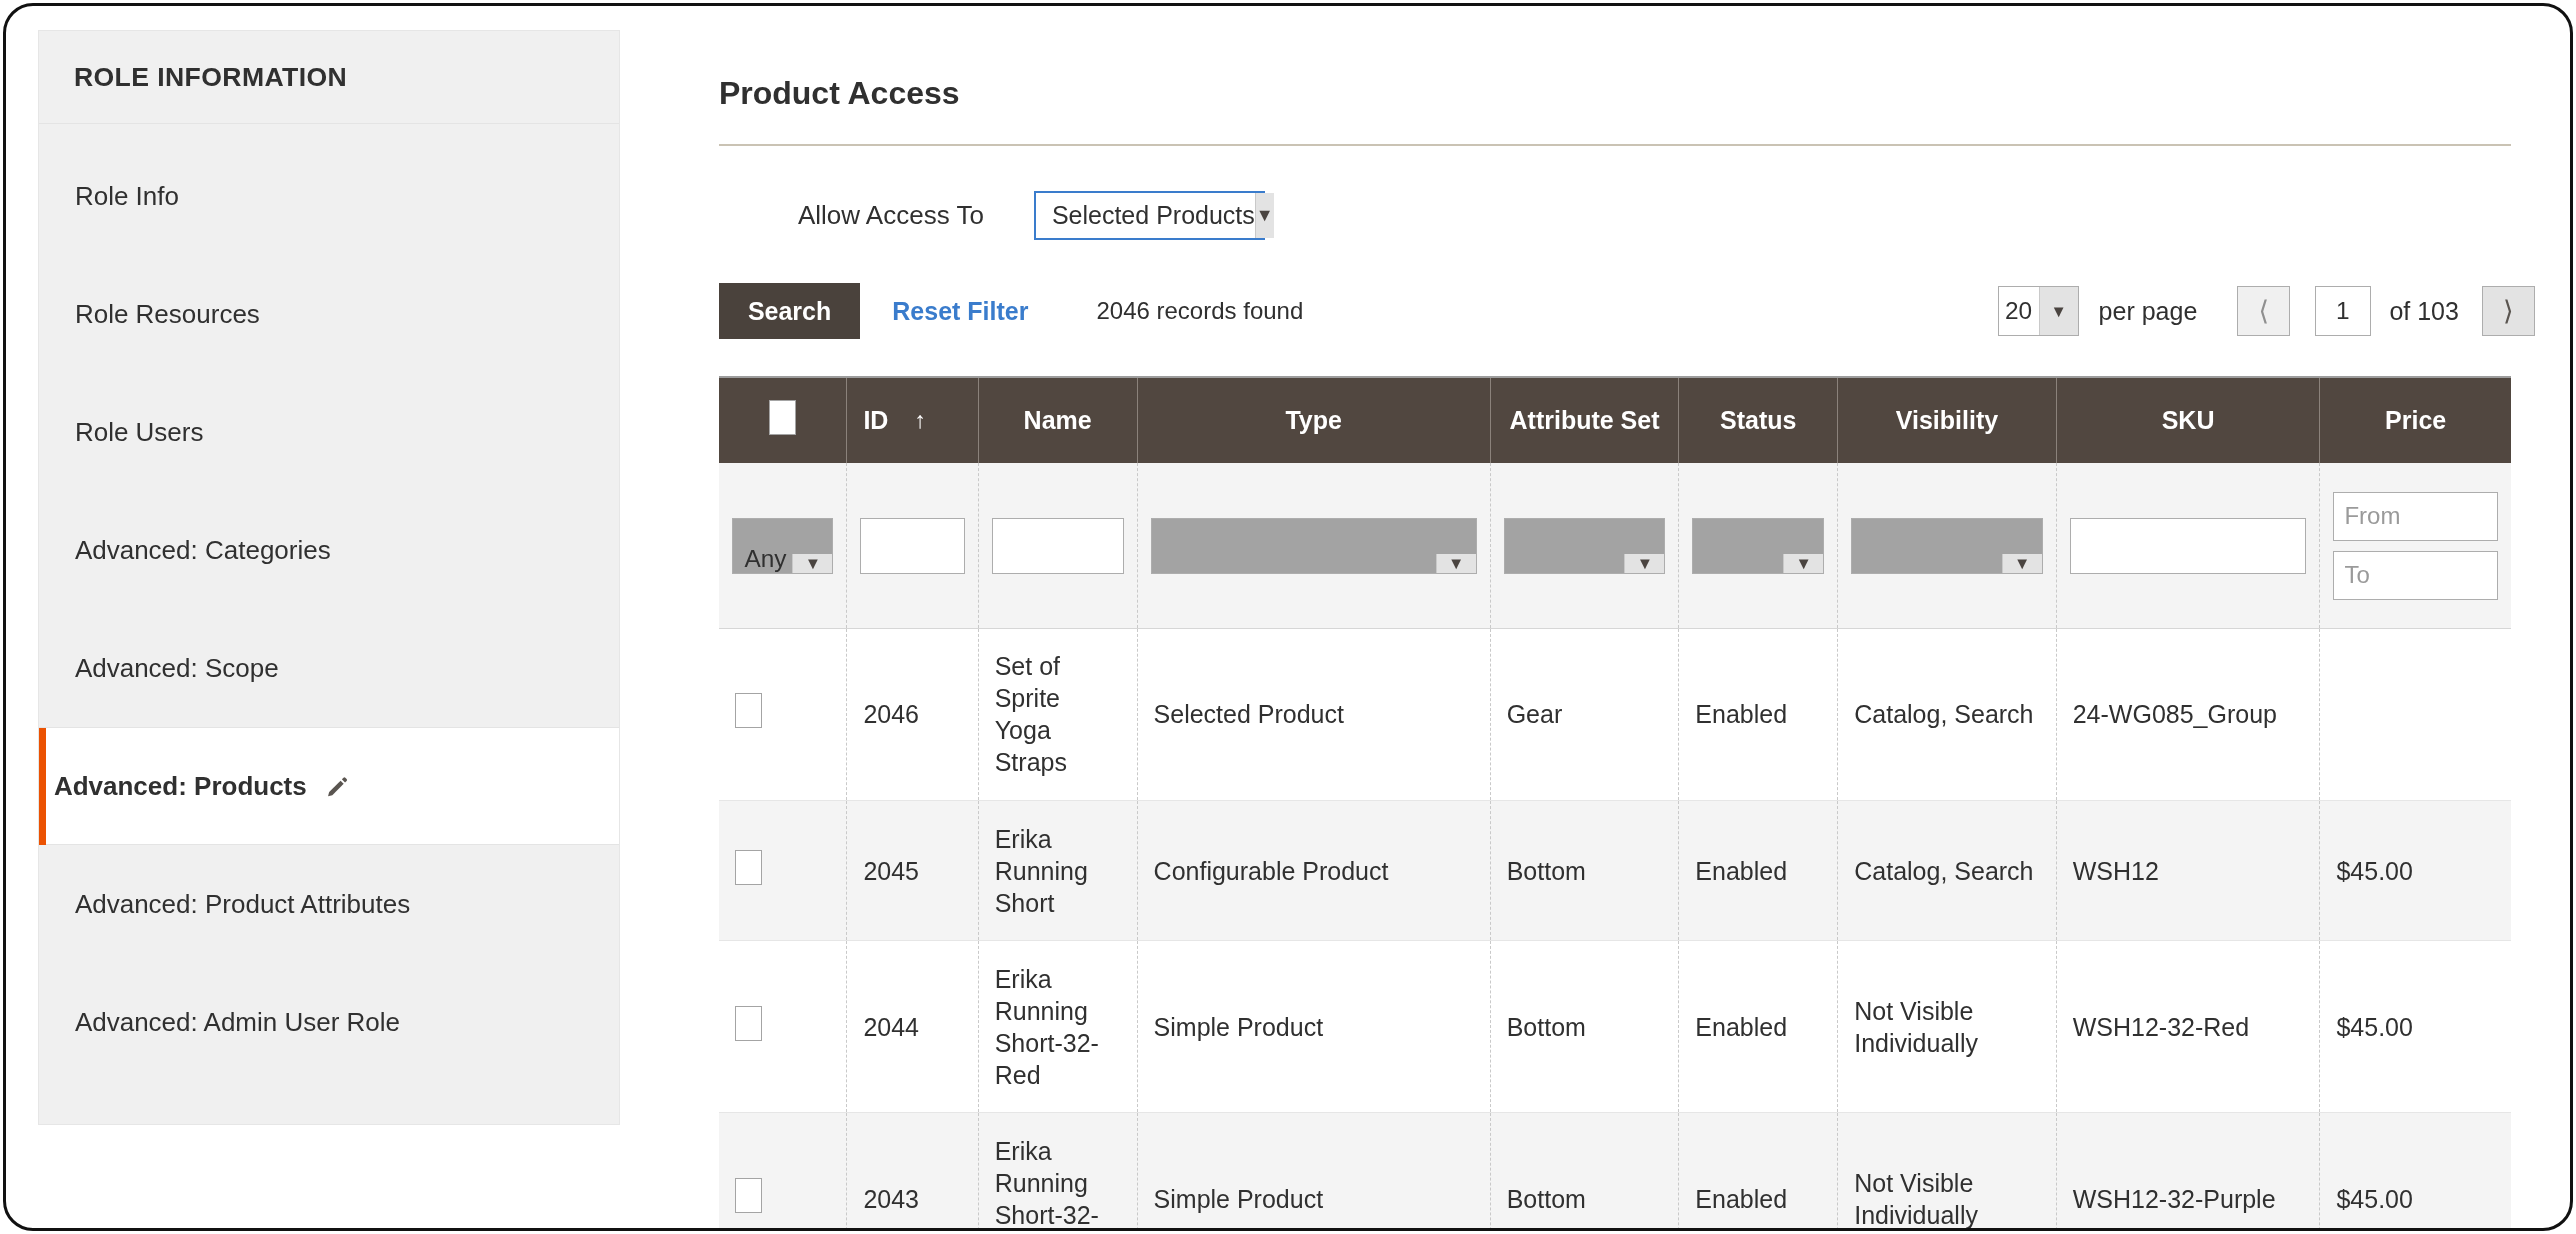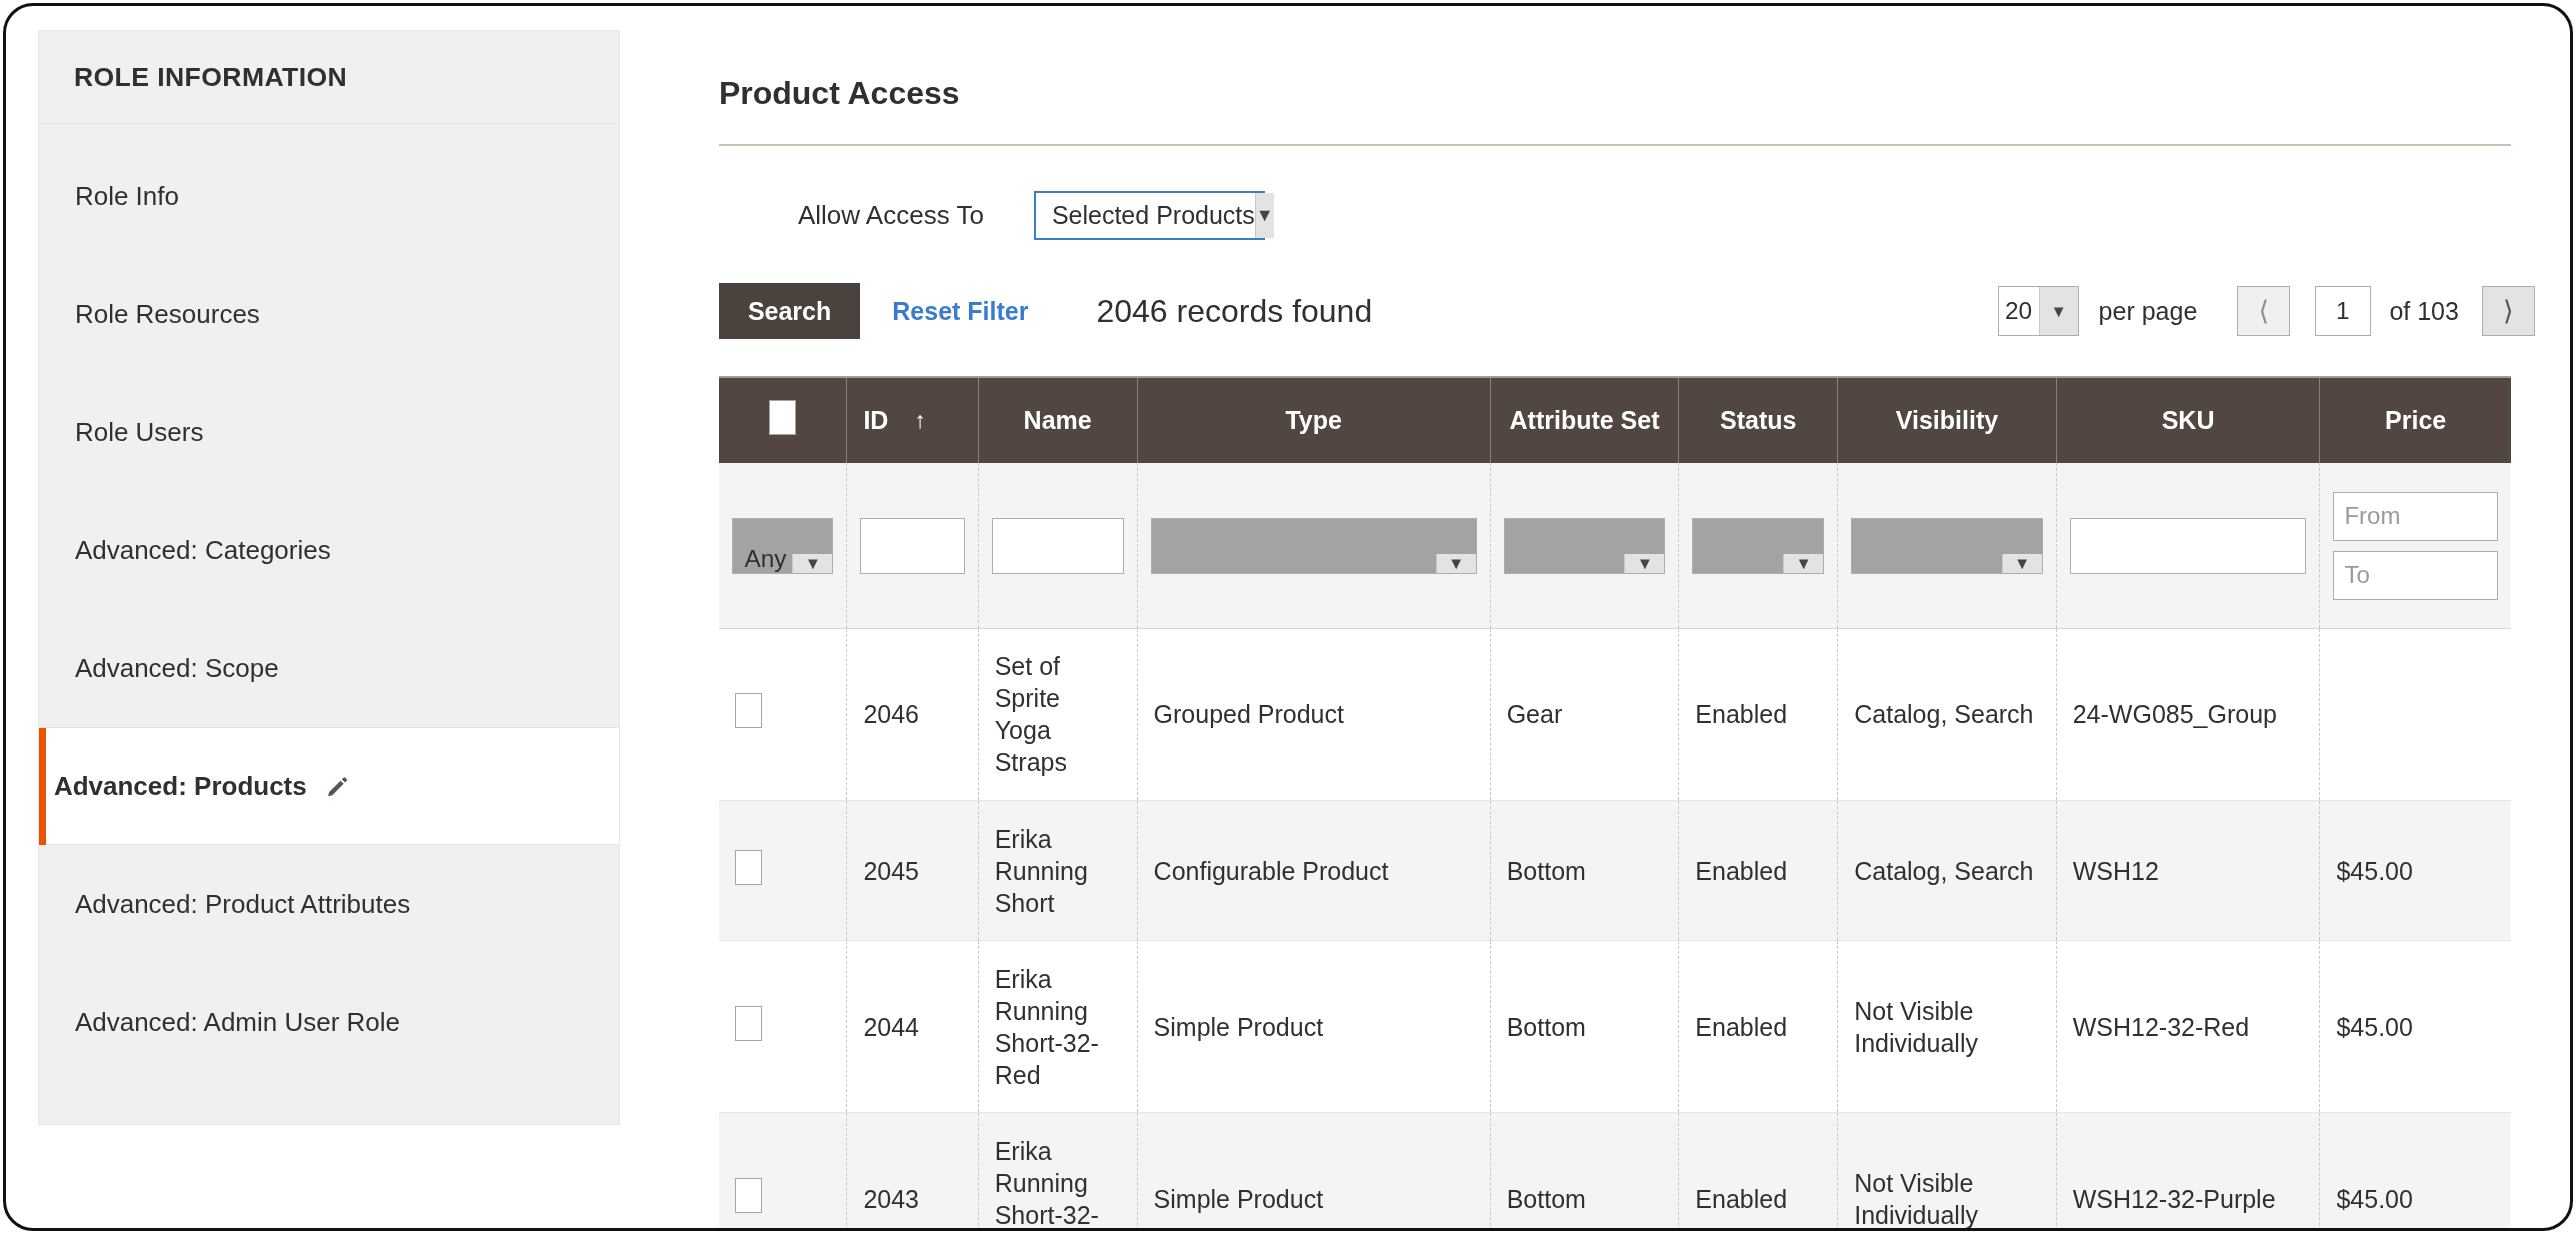--- a/index.html
+++ b/index.html
@@ -161,21 +161,21 @@
   }
   .link-reset {
     color: #3a7ccc;
     font-size: 25px;
     font-weight: bold;
     margin-left: 32px;
     cursor: pointer;
     text-decoration: none;
   }
   .records-found {
-    font-size: 32px;
+    font-size: 24px;
     color: #303030;
     margin-left: 68px;
     white-space: nowrap;
   }
   .pager {
     margin-left: auto;
     display: flex;
     align-items: center;
   }
   .perpage-select {
@@ -526,21 +526,21 @@
             </div>
           </td>
         </tr>
 
         <tr class="data-row odd">
           <td>
             <span class="row-checkbox"></span>
           </td>
           <td><span class="cell-wrap">2046</span></td>
           <td><span class="cell-wrap">Set of Sprite Yoga Straps</span></td>
-          <td><span class="cell-wrap">Grouped Product</span></td>
+          <td><span class="cell-wrap">Selected Product</span></td>
           <td><span class="cell-wrap">Gear</span></td>
           <td><span class="cell-wrap">Enabled</span></td>
           <td><span class="cell-wrap">Catalog, Search</span></td>
           <td><span class="cell-wrap">24-WG085_Group</span></td>
           <td><span class="cell-wrap"></span></td>
         </tr>
 
         <tr class="data-row even">
           <td>
             <span class="row-checkbox"></span>

